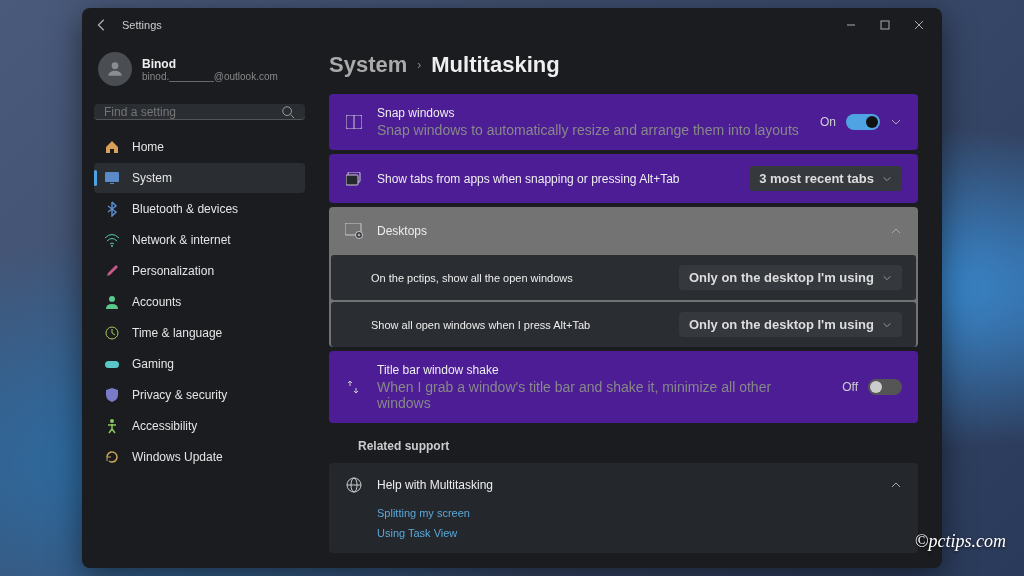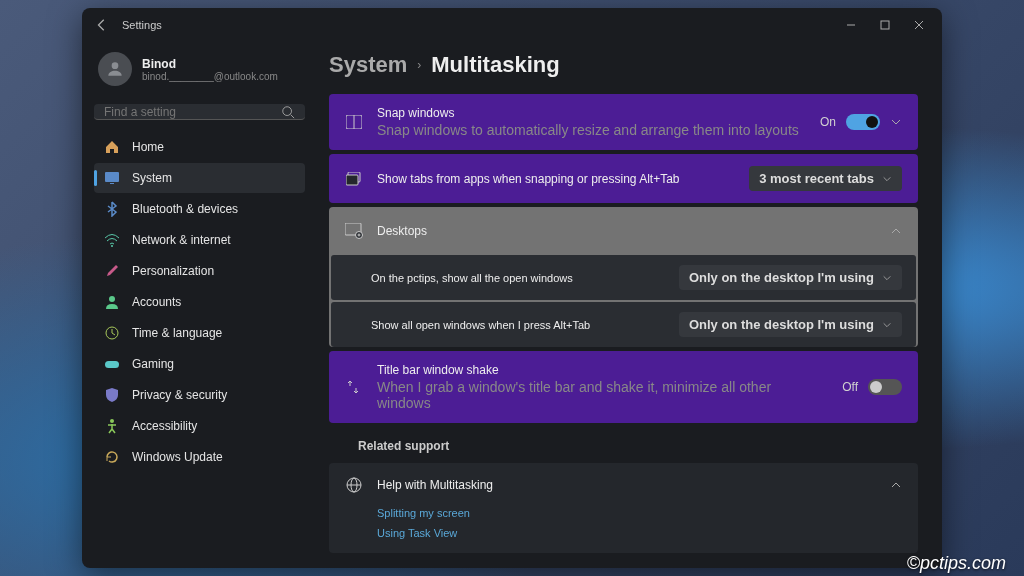--- a/index.html
+++ b/index.html
@@ -158,23 +158,23 @@
       border-radius: 4px;
       margin-bottom: 4px;
     }
     .support-header {
       display: flex; align-items: center; padding: 14px 16px; gap: 14px;
     }
     .support-links { padding: 0 16px 14px 48px; display: flex; flex-direction: column; gap: 8px; }
     .support-link { color: #5aa8d8; font-size: 11px; cursor: pointer; }
     .gethelp { display: flex; align-items: center; gap: 12px; padding: 10px 16px; color: #5aa8d8; font-size: 11px; }
     .watermark {
-      position: absolute; bottom: 2px; right: 18px;
+      position: absolute; bottom: 24px; right: 18px;
       color: #fff; font-size: 18px; font-style: italic;
-      font-family: Liberation Sans, sans-serif;
+      font-family: Liberation Serif, serif;
       text-shadow: 0 1px 3px rgba(0,0,0,0.8);
       pointer-events: none;
     }
   </style>
 </head>
 <body>
 
 <div class="wallpaper-swirl"></div>
 
 <div class="window">

